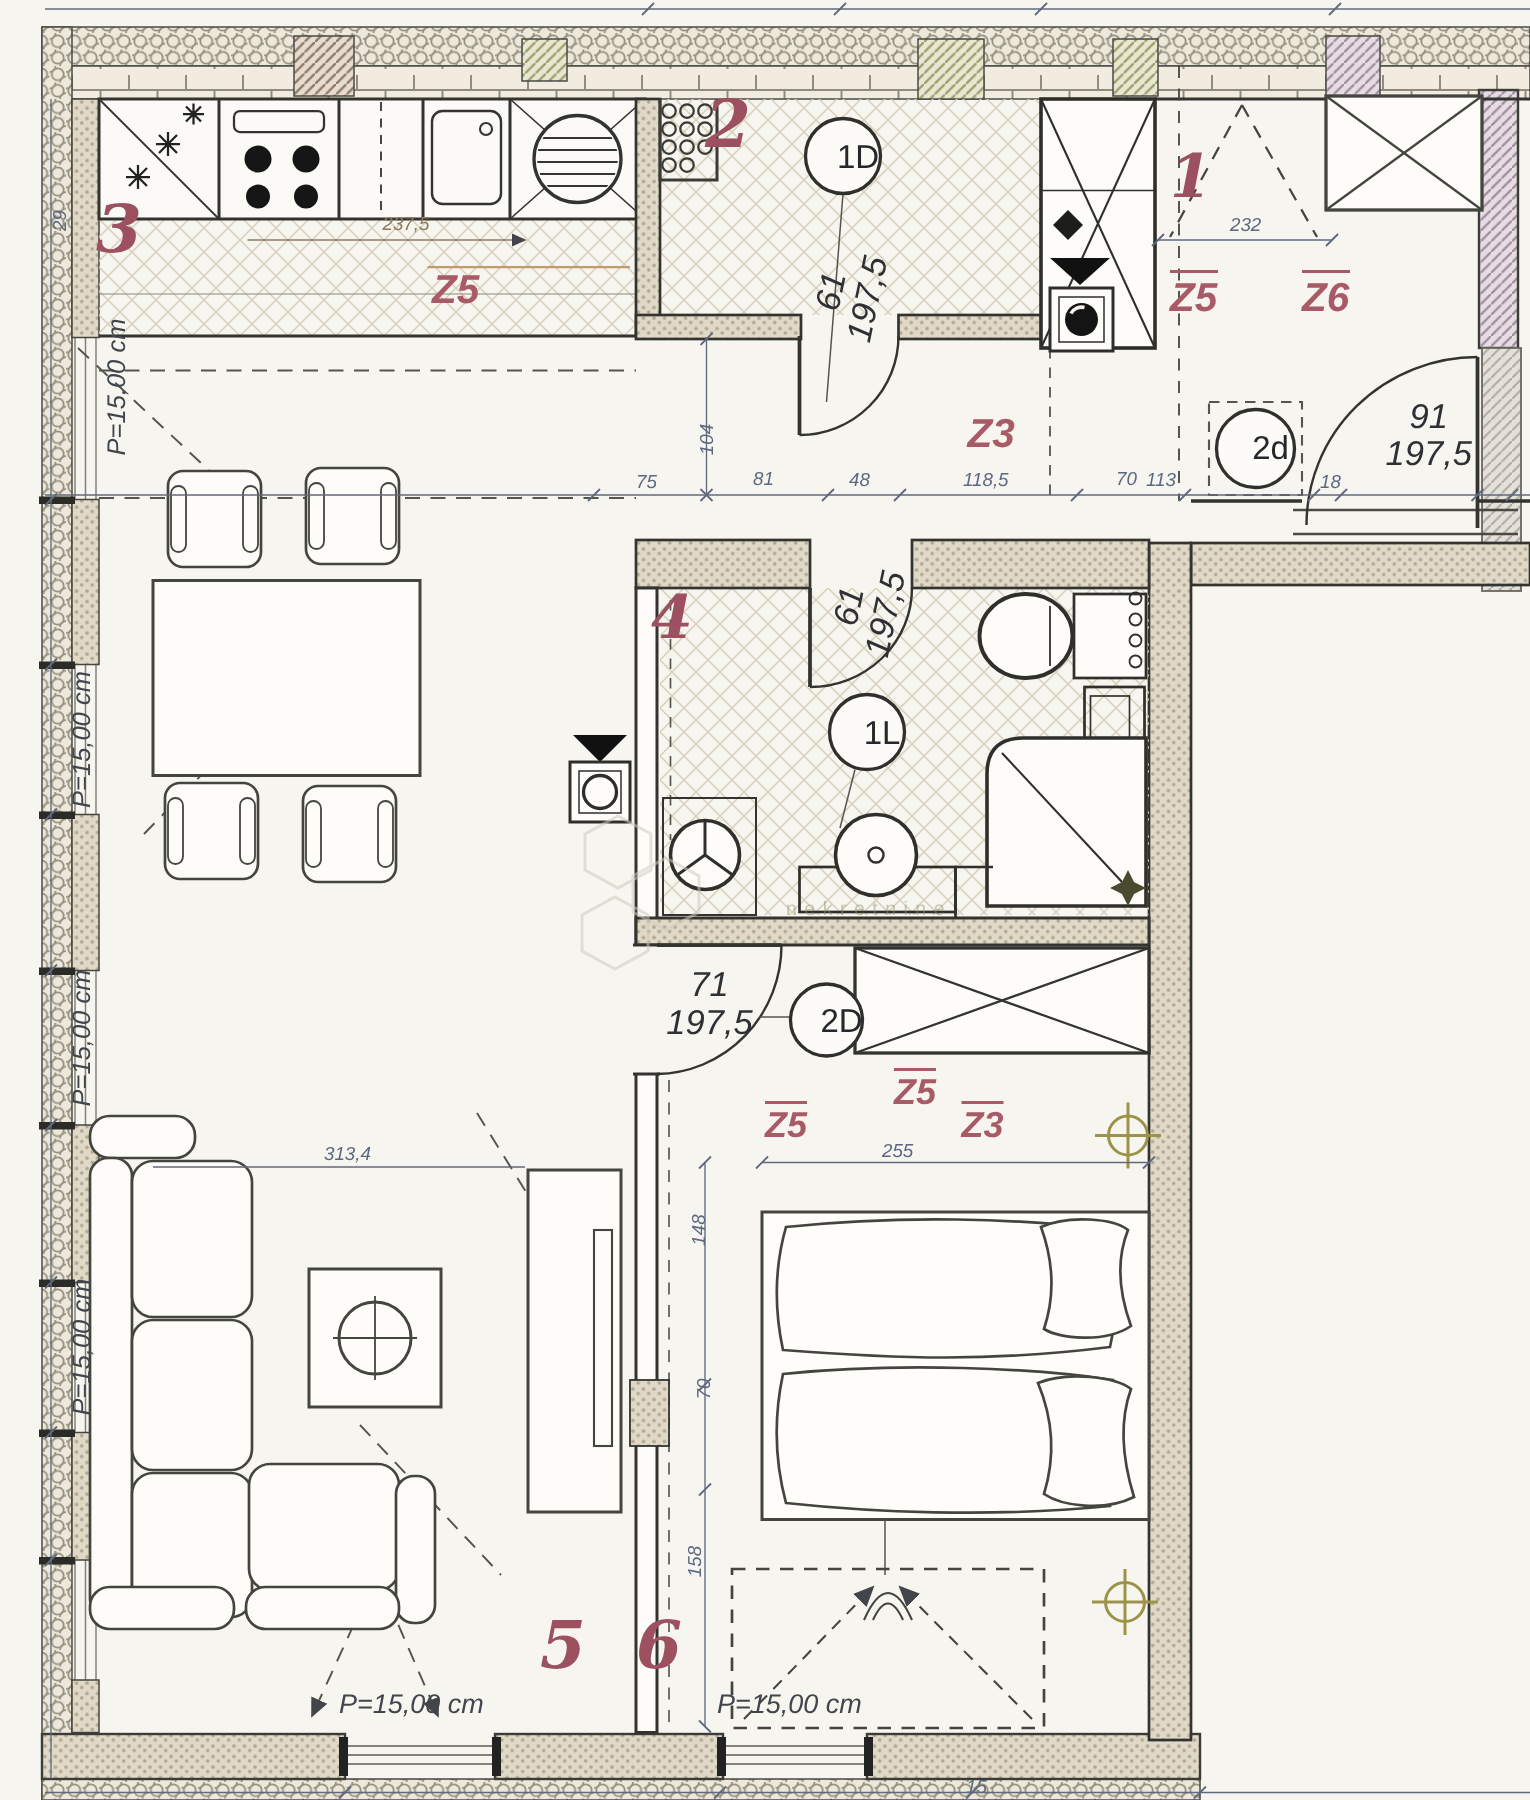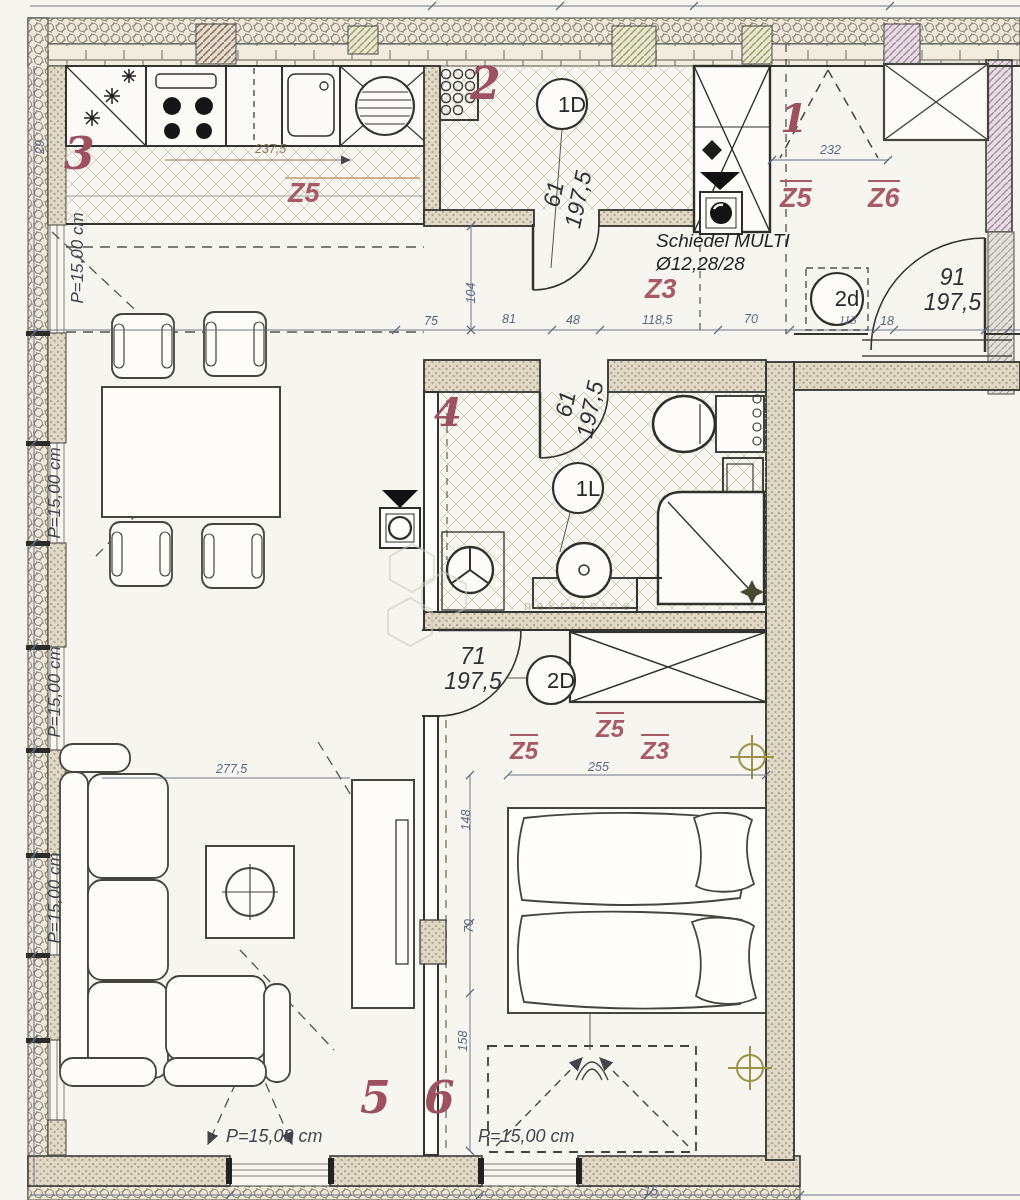--- a/index.html
+++ b/index.html
@@ -451,43 +451,39 @@
 </div>
 
 <div class="lbl zone" style="left:288px;top:178px;">Z5</div>
 <div class="lbl zone" style="left:645px;top:274px;">Z3</div>
 <div class="lbl zone zline" style="left:780px;top:180px;">Z5</div>
 <div class="lbl zone zline" style="left:868px;top:180px;">Z6</div>
 <div class="lbl zone zone-sm zline" style="left:596px;top:712px;">Z5</div>
 <div class="lbl zone zone-sm zline" style="left:510px;top:734px;">Z5</div>
 <div class="lbl zone zone-sm zline" style="left:641px;top:734px;">Z3</div>
 
-<div class="lbl chtxt" style="left:656px;top:230px;">
-  <div>Schiedel MULTI</div>
-  <div>Ø12,28/28</div>
-</div>
 
 <div class="lbl para pv" style="left:18px;top:248px;">P=15,00 cm</div>
 <div class="lbl para pv" style="left:-5px;top:483px;">P=15,00 cm</div>
 <div class="lbl para pv" style="left:-5px;top:682px;">P=15,00 cm</div>
 <div class="lbl para pv" style="left:-5px;top:888px;">P=15,00 cm</div>
 <div class="lbl para" style="left:226px;top:1126px;font-size:18px;">P=15,00 cm</div>
 <div class="lbl para" style="left:478px;top:1126px;font-size:18px;">P=15,00 cm</div>
 
 <div class="lbl dim" style="left:255px;top:142px;color:#8c7a5e;">237,5</div>
 <div class="lbl dim rot" style="left:24px;top:140px;width:32px;text-align:center;">29</div>
 <div class="lbl dim rot" style="left:451px;top:286px;width:40px;text-align:center;">104</div>
 <div class="lbl dim" style="left:424px;top:314px;">75</div>
 <div class="lbl dim" style="left:502px;top:312px;text-align:center;">81</div>
 <div class="lbl dim" style="left:566px;top:313px;">48</div>
 <div class="lbl dim" style="left:642px;top:313px;">118,5</div>
 <div class="lbl dim" style="left:744px;top:312px;">70</div>
-<div class="lbl dim" style="left:839px;top:313px;font-family:Liberation Serif, serif;">113</div>
+<div class="lbl dim" style="left:764px;top:313px;">113</div>
 <div class="lbl dim" style="left:880px;top:314px;">18</div>
 <div class="lbl dim" style="left:820px;top:143px;">232</div>
-<div class="lbl dim" style="left:216px;top:762px;">277,5</div>
+<div class="lbl dim" style="left:216px;top:762px;">313,4</div>
 <div class="lbl dim" style="left:588px;top:760px;">255</div>
 <div class="lbl dim rot" style="left:446px;top:813px;width:40px;text-align:center;">148</div>
 <div class="lbl dim rot" style="left:449px;top:919px;width:40px;text-align:center;">70</div>
 <div class="lbl dim rot" style="left:443px;top:1034px;width:40px;text-align:center;">158</div>
 <div class="lbl dim" style="left:644px;top:1184px;">15</div>
 
 </div>
 
 </body></html>

